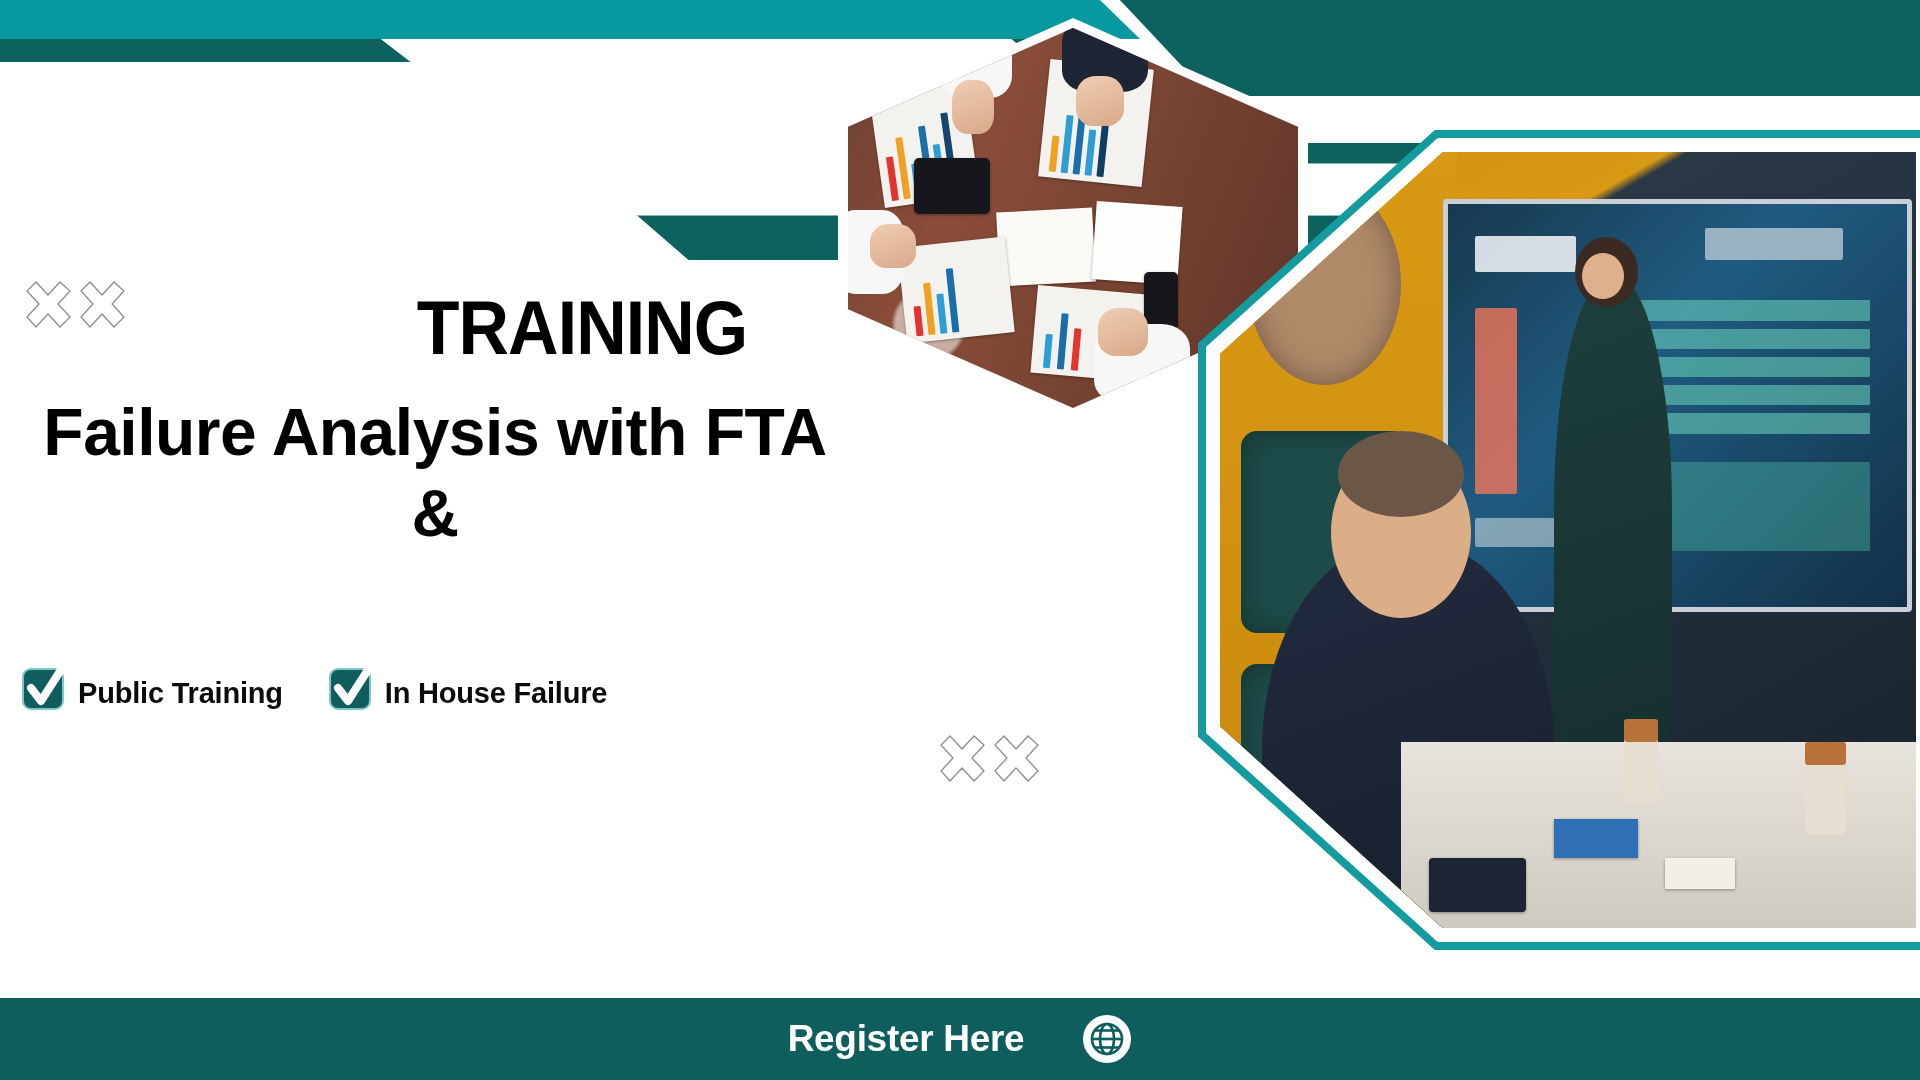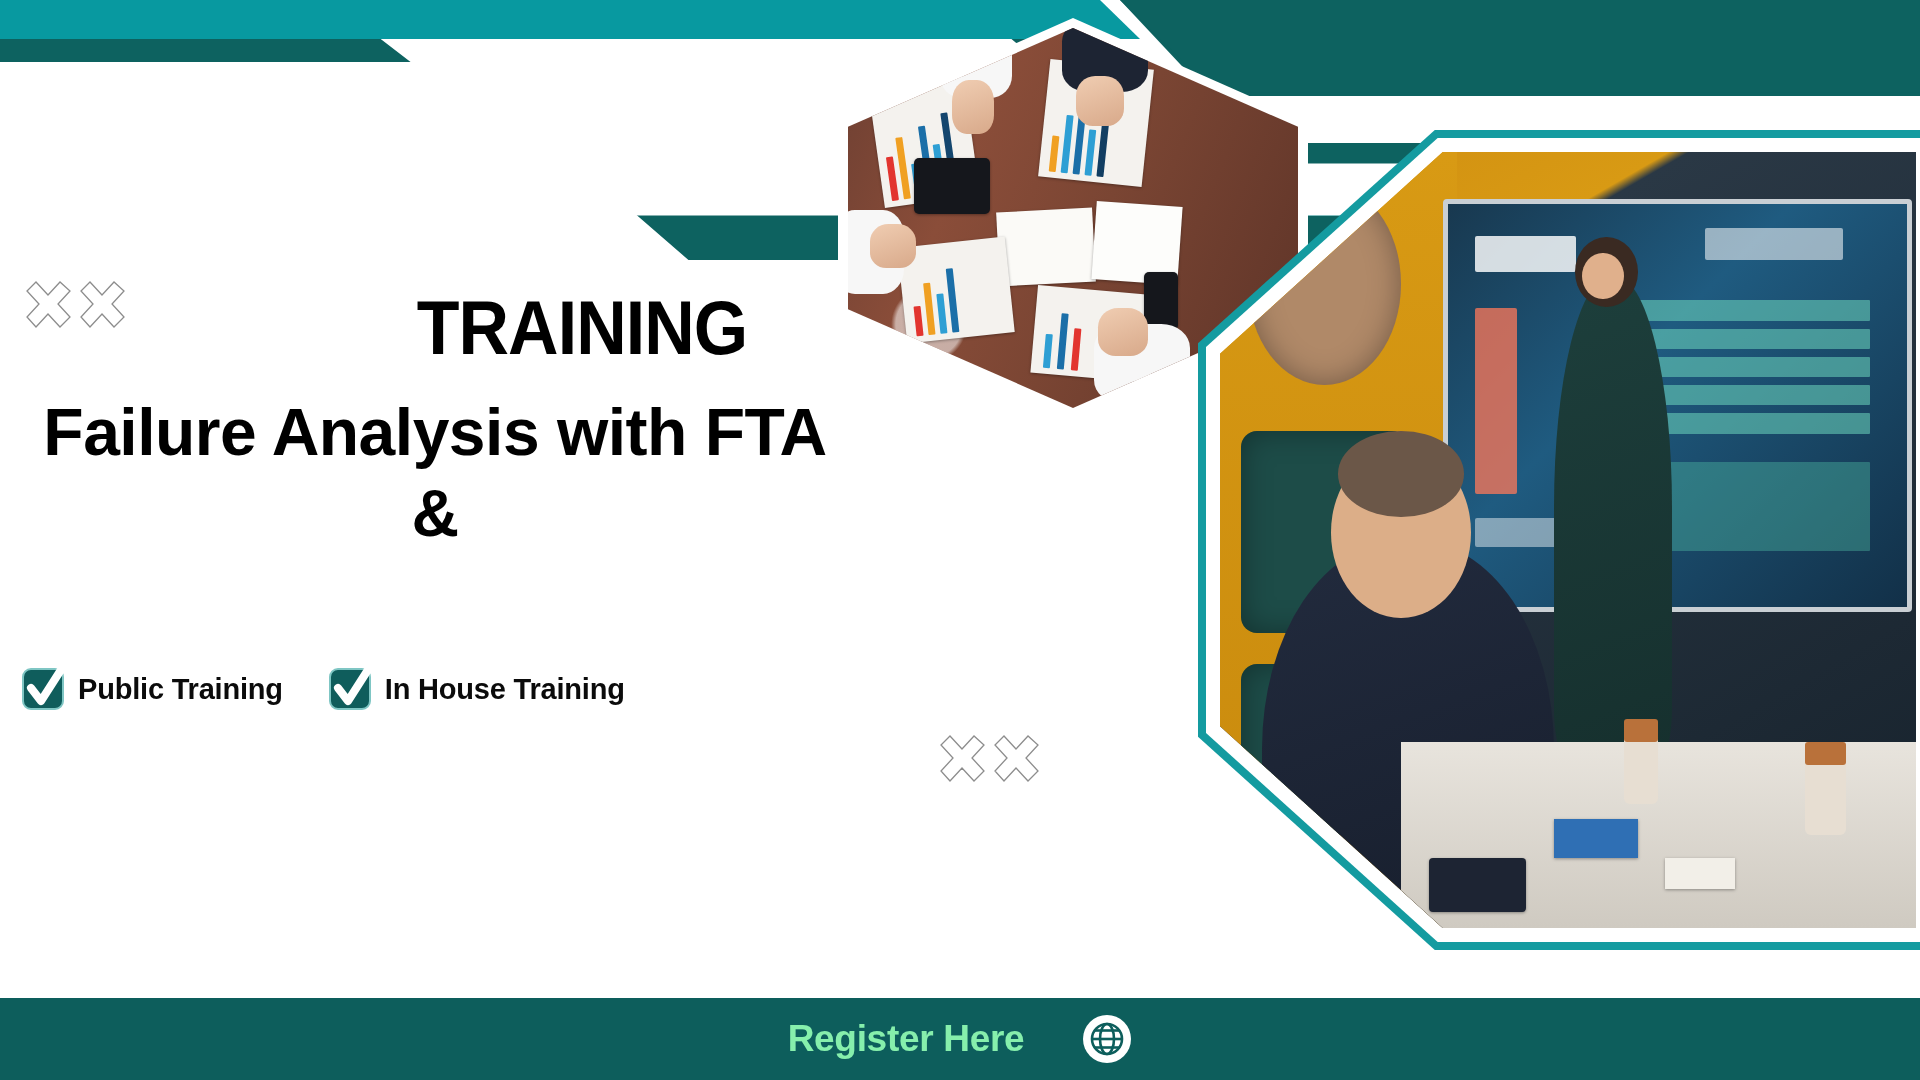--- a/index.html
+++ b/index.html
@@ -193,21 +193,21 @@
   .checks {
     position: absolute;
     left: 22px;
     top: 668px;
     display: flex;
     align-items: center;
     gap: 46px;
   }
   .check-item {
     display: flex;
-    align-items: center;
+    align-items: flex-end;
     gap: 14px;
   }
   .cbox {
     position: relative;
     width: 42px;
     height: 42px;
     flex: 0 0 42px;
   }
   .cbox-sq {
     position: absolute;
@@ -239,21 +239,21 @@
     height: 82px;
     background: #0d5e5c;
     display: flex;
     align-items: center;
     justify-content: center;
     gap: 58px;
   }
   .footer-cta {
     font-size: 37px;
     font-weight: 700;
-    color: #86efac;
+    color: #ffffff;
     letter-spacing: -.3px;
   }
   .footer-site {
     display: flex;
     align-items: center;
     gap: 22px;
   }
   .footer-url {
     font-size: 35px;
     font-weight: 700;
@@ -415,21 +415,21 @@
       <span class="check-label">Public Training</span>
     </div>
 
     <div class="check-item">
       <span class="cbox">
         <span class="cbox-sq"></span>
         <svg width="56" height="58" viewBox="0 0 56 58">
           <path d="M12,30 L22,43 L47,4" fill="none" stroke="#ffffff" stroke-width="8" stroke-linecap="round" stroke-linejoin="round"></path>
         </svg>
       </span>
-      <span class="check-label">In House Training</span>
+      <span class="check-label">In House Failure</span>
     </div>
 
 
   </div>
 
   <div class="footer">
     <span class="footer-cta">Register Here</span>
     <span class="footer-site">
       <svg width="50" height="50" viewBox="0 0 50 50">
         <circle cx="25" cy="25" r="24" fill="#ffffff"></circle>

